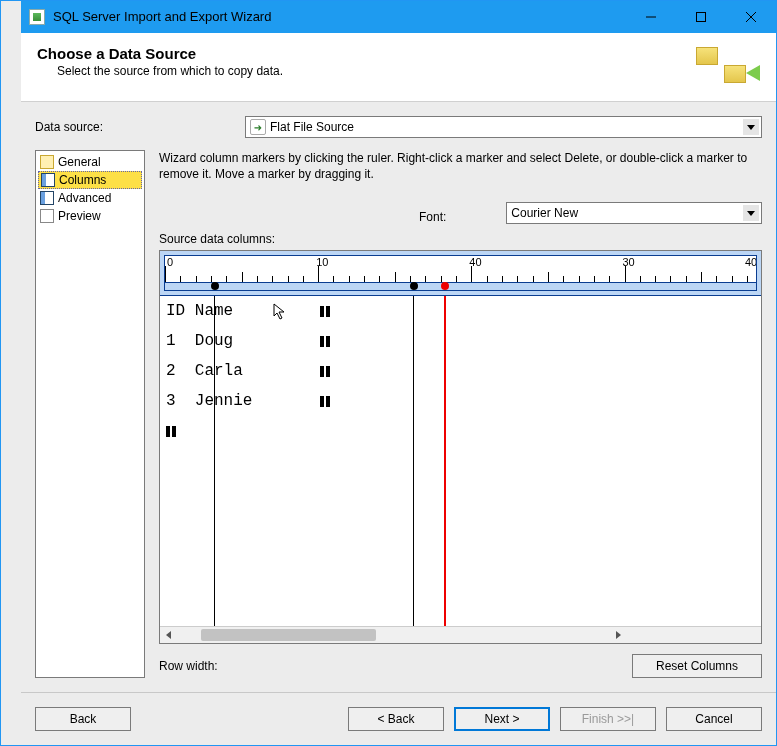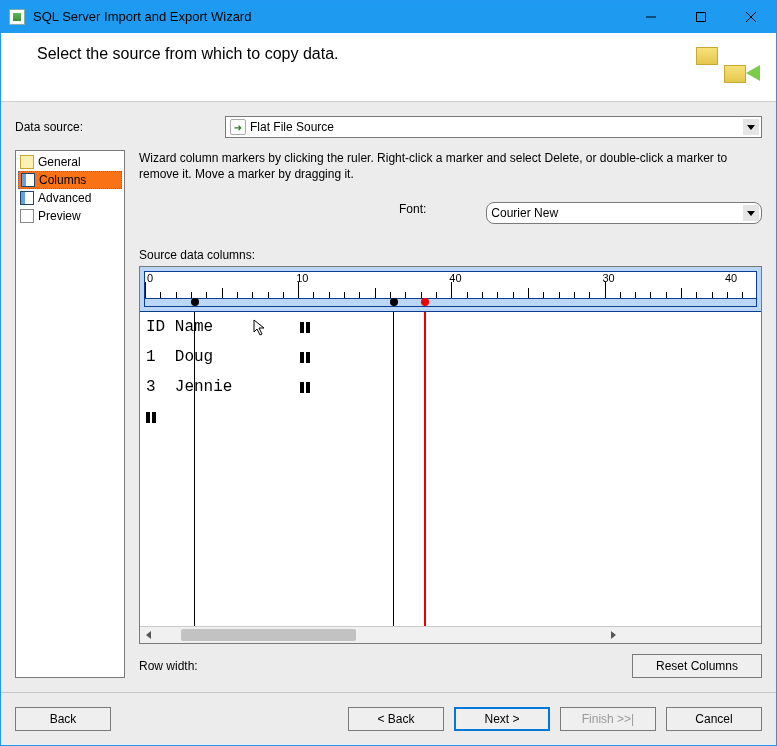--- a/index.html
+++ b/index.html
@@ -10,20 +10,21 @@
     background: #fff;
     color: #000;
   }
   .window {
     width: 777px;
     height: 746px;
     border: 1px solid #2196f3;
     display: flex;
     flex-direction: column;
     background: #ececec;
+    padding-left: 20px;
   }
   
   .titlebar {
     height: 32px;
     background: #1e9bf0;
     display: flex;
     align-items: center;
     color: #000;
     border-bottom: 1px solid #1e9bf0;
   }
@@ -56,21 +57,21 @@
     display: flex;
     border-bottom: 1px solid #d0d0d0;
   }
   .header-text h1 {
     margin: 0 0 2px 0;
     font-size: 15px;
     font-weight: bold;
   }
   .header-text .sub {
     margin: 0 0 0 20px;
-    font-size: 16px;
+    font-size: 12px;
     text-align: right;
   }
   .header-graphic {
     width: 70px; height: 48px;
     margin-left: auto;
     position: relative;
   }
   .header-graphic .block {
     position: absolute; width: 22px; height: 18px;
     background: linear-gradient(#f6e27a,#e4c64c);
@@ -135,21 +136,21 @@
     border: 1px solid #7a7a7a;
     padding: 2px;
     font-size: 12px;
   }
   .sidebar .item {
     display: flex; align-items: center;
     height: 18px; padding: 0 2px;
     gap: 4px;
   }
   .sidebar .item.sel {
-    background: #f97316;
+    background: #fde047;
     border: 1px dotted #66a;
     text-align: center;
   }
   .tree-icon {
     width: 14px; height: 14px; flex: 0 0 14px;
     border: 1px solid #888; background:#fff;
     position: relative; font-size: 8px; text-align:center; line-height:12px;
   }
   .tree-icon.general{border-color:#c9a832;background:#fff0b3;}
   .tree-icon.columns{border-color:#246; background:linear-gradient(to right,#6aa0e0 4px,#fff 4px);} 
@@ -158,24 +159,24 @@
 
   
   .right {
     flex: 1;
     padding-left: 14px;
     display: flex; flex-direction: column;
     min-height: 0;
   }
   .instructions { font-size: 12px; line-height: 1.35; margin-bottom: 20px; }
   .fontrow {
-    display: flex; align-items: flex-start; margin-bottom: 24px; padding-left: 260px;
+    display: flex; align-items: flex-end; margin-bottom: 8px; padding-left: 260px;
   }
   .fontrow .flabel { margin-right: 60px; }
-  .font-dd { width: 200px; border-radius: 8px; }
+  .font-dd { width: 200px; }
 
   .src-label { margin-bottom: 4px; }
 
   .grid-outer {
     border: 1px solid #7a7a7a;
     background: #fff;
     flex: 1;
     display: flex; flex-direction: column;
     min-height: 0;
   }
@@ -292,20 +293,21 @@
     <div class="winbtn">
       <svg viewBox="0 0 12 12">
           <line x1="1" y1="1" x2="11" y2="11"></line>
           <line x1="11" y1="1" x2="1" y2="11"></line>
         </svg>
     </div>
   </div>
 
   <div class="header">
     <div class="header-text">
+      <h1>Choose a Data Source</h1>
       <div class="sub">Select the source from which to copy data.</div>
     </div>
     <div class="header-graphic">
       <div class="block b1"></div>
         <div class="block b2"></div>
         <div class="arrow"></div>
     </div>
   </div>
 
   <div class="content">
@@ -419,20 +421,21 @@
             <div class="cursor-arrow" style="left:112px;top:6px">
               <svg viewBox="0 0 18 18">
                   <path d="M2 2 L2 14 L5 11 L8 17 L10 16 L7 10 L12 10 Z" fill="#fff" stroke="#000" stroke-width="1"></path>
                 </svg>
             </div>
           <div class="vline" style="left: 53.9512px;"></div>
               <div class="vline" style="left: 253.073px;"></div>
               <div class="vline red" style="left: 283.707px;"></div>
               <div class="line">ID Name         <span class="special"></span></div>
               <div class="line">1  Doug         <span class="special"></span></div>
+              <div class="line">2  Carla        <span class="special"></span></div>
               <div class="line">3  Jennie       <span class="special"></span></div>
               <div class="line"><span class="special"></span></div>
             </div>
 
           <div class="hscroll">
             <div class="arrow left"></div>
             <div class="track">
               <div class="thumb"></div>
             </div>
             <div class="arrow right"></div>

